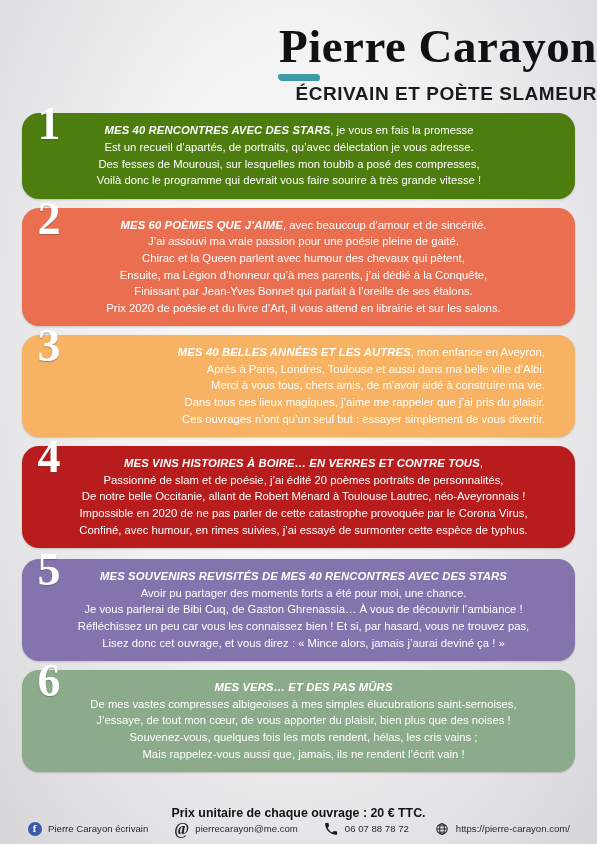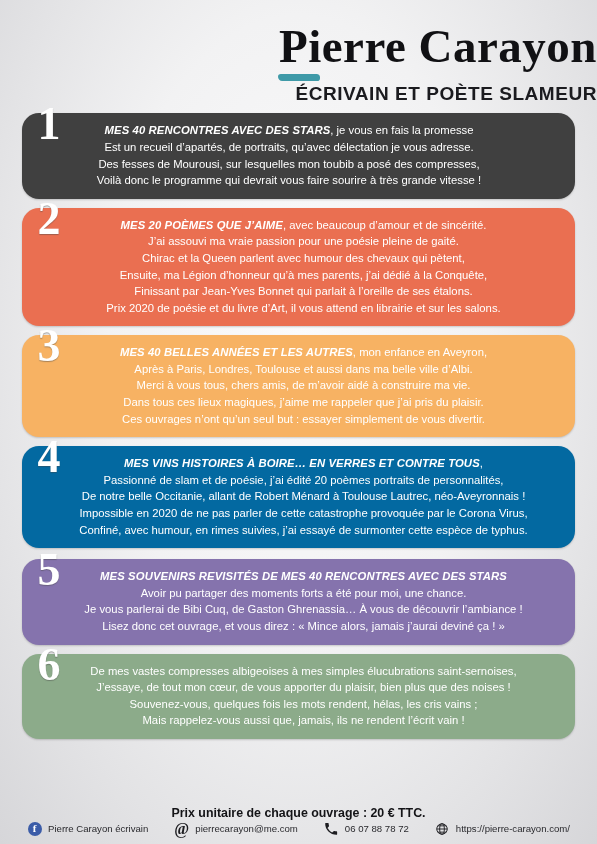--- a/index.html
+++ b/index.html
@@ -144,70 +144,72 @@
 
 <div class="header">
   <div class="poster-title">Pierre Carayon</div>
   <div class="accent-stroke"></div>
   <div class="poster-subtitle">ÉCRIVAIN ET POÈTE SLAMEUR</div>
 </div>
 
 <div class="cards">
     <div class="card-wrap">
       <div class="card-number">1</div>
-      <div class="card" style="background: #404040; padding-left: 11px;">
+      <div class="card" style="background: #4d7c0f; padding-left: 11px;">
         <div class="card-line first"><span class="card-title">MES 40 RENCONTRES AVEC DES STARS</span><span>, je vous en fais la promesse</span></div>
         <div class="card-line">Est un recueil d’apartés, de portraits, qu’avec délectation je vous adresse.</div>
         <div class="card-line">Des fesses de Mourousi, sur lesquelles mon toubib a posé des compresses,</div>
         <div class="card-line">Voilà donc le programme qui devrait vous faire sourire à très grande vitesse !</div>
       </div>
     </div>
     <div class="card-wrap">
       <div class="card-number">2</div>
       <div class="card" style="background: rgb(234, 111, 81);">
-        <div class="card-line first"><span class="card-title">MES 20 POÈMES QUE J’AIME</span><span>, avec beaucoup d’amour et de sincérité.</span></div>
+        <div class="card-line first"><span class="card-title">MES 60 POÈMES QUE J’AIME</span><span>, avec beaucoup d’amour et de sincérité.</span></div>
         <div class="card-line">J’ai assouvi ma vraie passion pour une poésie pleine de gaité.</div>
         <div class="card-line">Chirac et la Queen parlent avec humour des chevaux qui pètent,</div>
         <div class="card-line">Ensuite, ma Légion d’honneur qu’à mes parents, j’ai dédié à la Conquête,</div>
         <div class="card-line">Finissant par Jean-Yves Bonnet qui parlait à l’oreille de ses étalons.</div>
         <div class="card-line">Prix 2020 de poésie et du livre d’Art, il vous attend en librairie et sur les salons.</div>
       </div>
     </div>
     <div class="card-wrap">
       <div class="card-number">3</div>
-      <div class="card" style="background: rgb(247, 178, 99);">
+      <div class="card" style="background: rgb(247, 178, 99); text-align: right;">
         <div class="card-line first"><span class="card-title">MES 40 BELLES ANNÉES ET LES AUTRES</span><span>, mon enfance en Aveyron,</span></div>
         <div class="card-line">Après à Paris, Londres, Toulouse et aussi dans ma belle ville d’Albi.</div>
         <div class="card-line">Merci à vous tous, chers amis, de m’avoir aidé à construire ma vie.</div>
         <div class="card-line">Dans tous ces lieux magiques, j’aime me rappeler que j’ai pris du plaisir.</div>
         <div class="card-line">Ces ouvrages n’ont qu’un seul but : essayer simplement de vous divertir.</div>
       </div>
     </div>
     <div class="card-wrap">
       <div class="card-number">4</div>
-      <div class="card" style="background: #0369a1;">
+      <div class="card" style="background: #b91c1c;">
         <div class="card-line first"><span class="card-title">MES VINS HISTOIRES À BOIRE… EN VERRES ET CONTRE TOUS</span><span>,</span></div>
         <div class="card-line">Passionné de slam et de poésie, j’ai édité 20 poèmes portraits de personnalités,</div>
         <div class="card-line">De notre belle Occitanie, allant de Robert Ménard à Toulouse Lautrec, néo-Aveyronnais !</div>
         <div class="card-line">Impossible en 2020 de ne pas parler de cette catastrophe provoquée par le Corona Virus,</div>
         <div class="card-line">Confiné, avec humour, en rimes suivies, j’ai essayé de surmonter cette espèce de typhus.</div>
       </div>
     </div>
     <div class="card-wrap">
       <div class="card-number">5</div>
       <div class="card" style="background: rgb(133, 115, 173); margin-top: 11px;">
         <div class="card-line first"><span class="card-title">MES SOUVENIRS REVISITÉS DE MES 40 RENCONTRES AVEC DES STARS</span><span></span></div>
         <div class="card-line">Avoir pu partager des moments forts a été pour moi, une chance.</div>
         <div class="card-line">Je vous parlerai de Bibi Cuq, de Gaston Ghrenassia… À vous de découvrir l’ambiance !</div>
+        <div class="card-line">Réfléchissez un peu car vous les connaissez bien ! Et si, par hasard, vous ne trouvez pas,</div>
         <div class="card-line">Lisez donc cet ouvrage, et vous direz : « Mince alors, jamais j’aurai deviné ça ! »</div>
       </div>
     </div>
     <div class="card-wrap">
       <div class="card-number">6</div>
       <div class="card" style="background: rgb(140, 171, 138);">
+        <div class="card-line first"><span class="card-title">MES VERS… ET DES PAS MÛRS</span><span></span></div>
         <div class="card-line">De mes vastes compresses albigeoises à mes simples élucubrations saint-sernoises,</div>
         <div class="card-line">J’essaye, de tout mon cœur, de vous apporter du plaisir, bien plus que des noises !</div>
         <div class="card-line">Souvenez-vous, quelques fois les mots rendent, hélas, les cris vains ;</div>
         <div class="card-line">Mais rappelez-vous aussi que, jamais, ils ne rendent l’écrit vain !</div>
       </div>
     </div>
   </div>
 
 <div class="footer">
   <div class="price-line">Prix unitaire de chaque ouvrage : 20 € TTC.</div>

